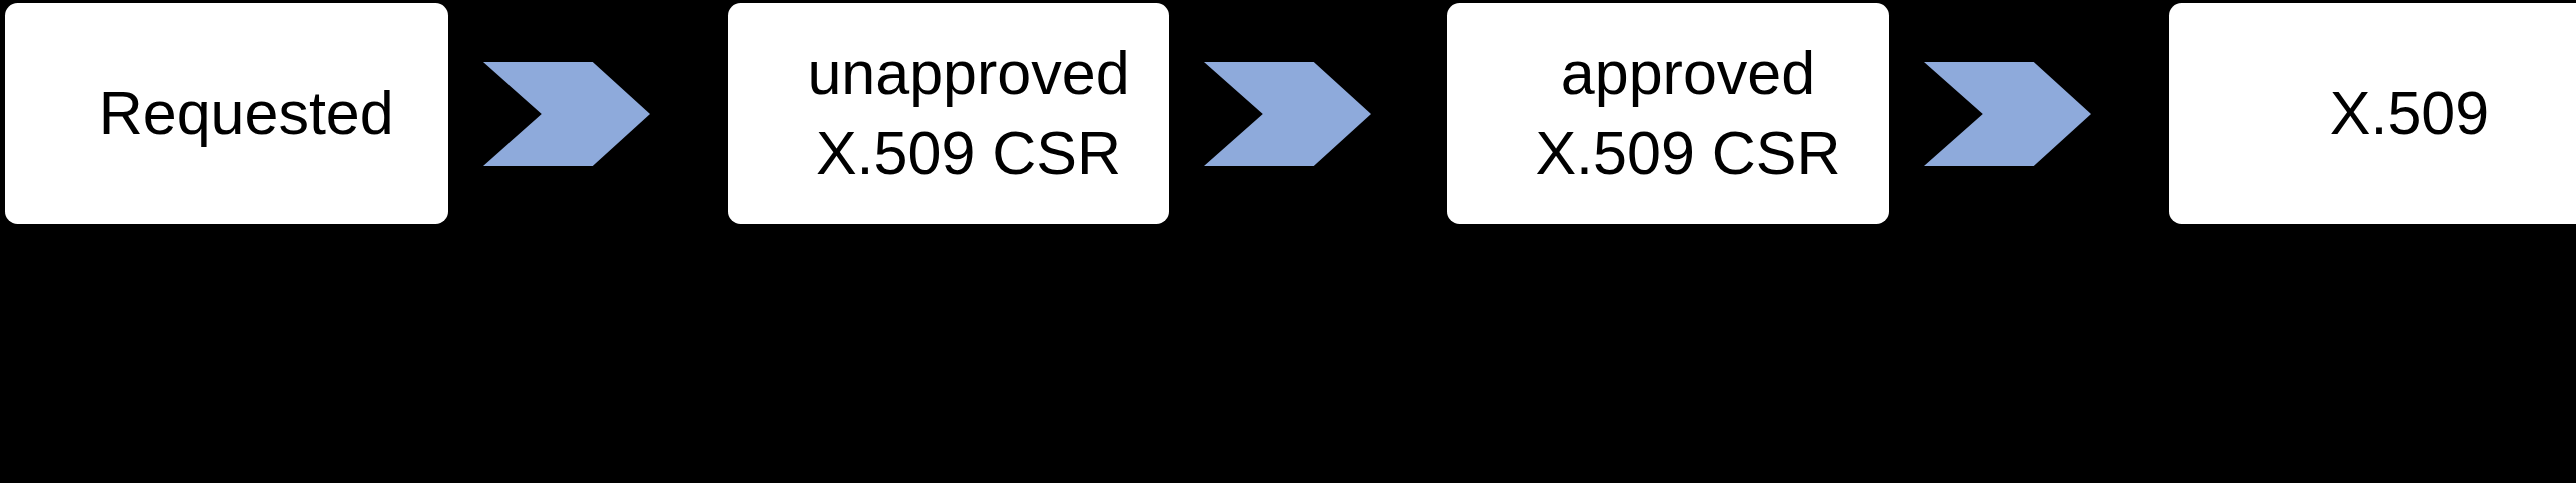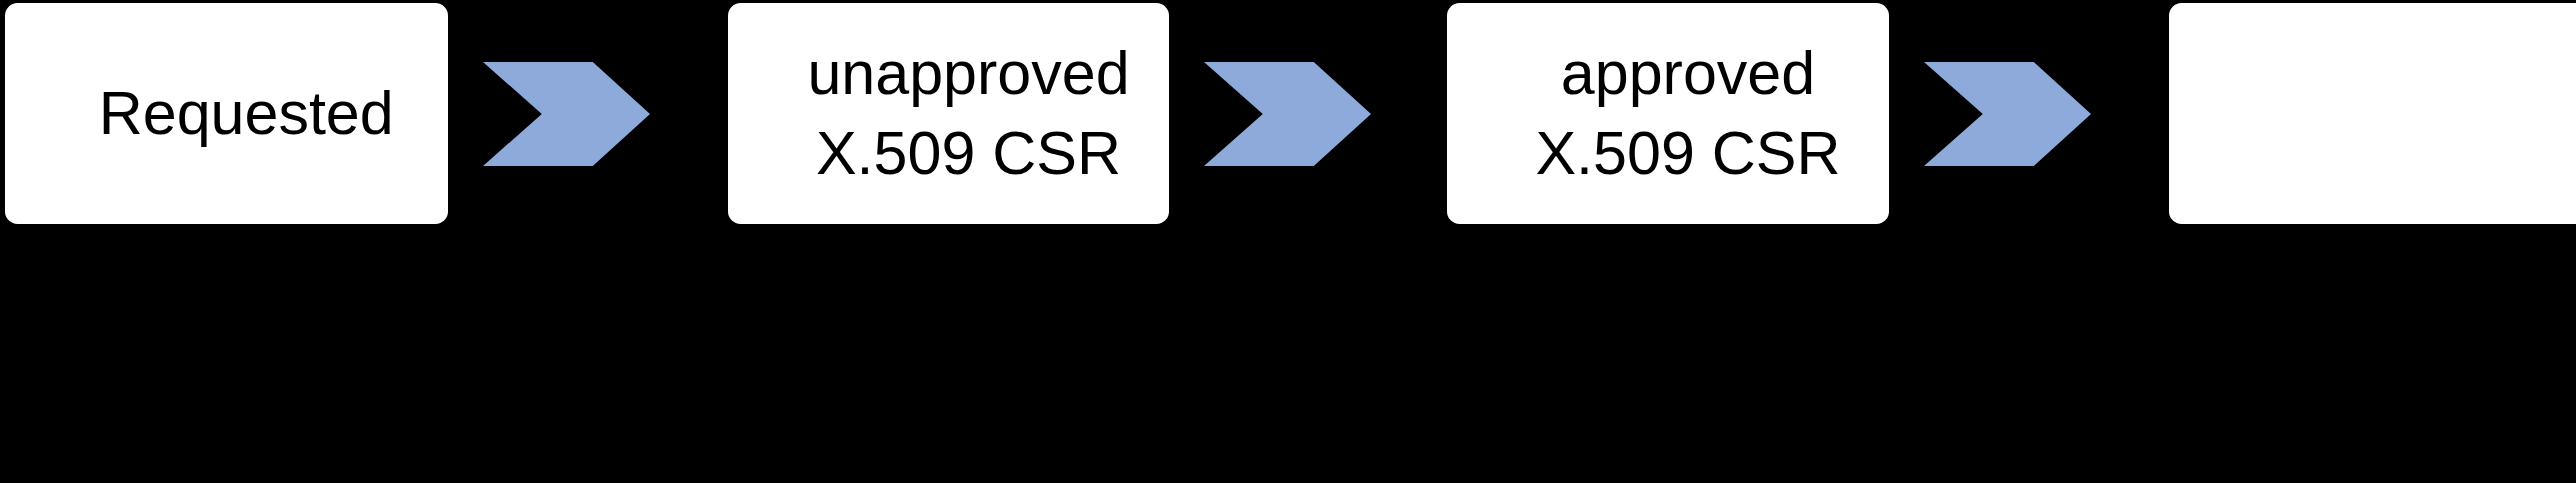--- a/index.html
+++ b/index.html
@@ -74,16 +74,17 @@
   <div class="node n3">
     <span>approved</span>
     <span>X.509 CSR</span>
   </div>
 
   <svg class="chevron c3" viewBox="0 0 213 132" preserveAspectRatio="none">
     <polygon points="0,0 140,0 213,66 140,132 0,132 75,66"></polygon>
   </svg>
 
   <div class="node n4">
+    <span>X.509</span>
   </div>
 
 </div>
 
 
 </body></html>

